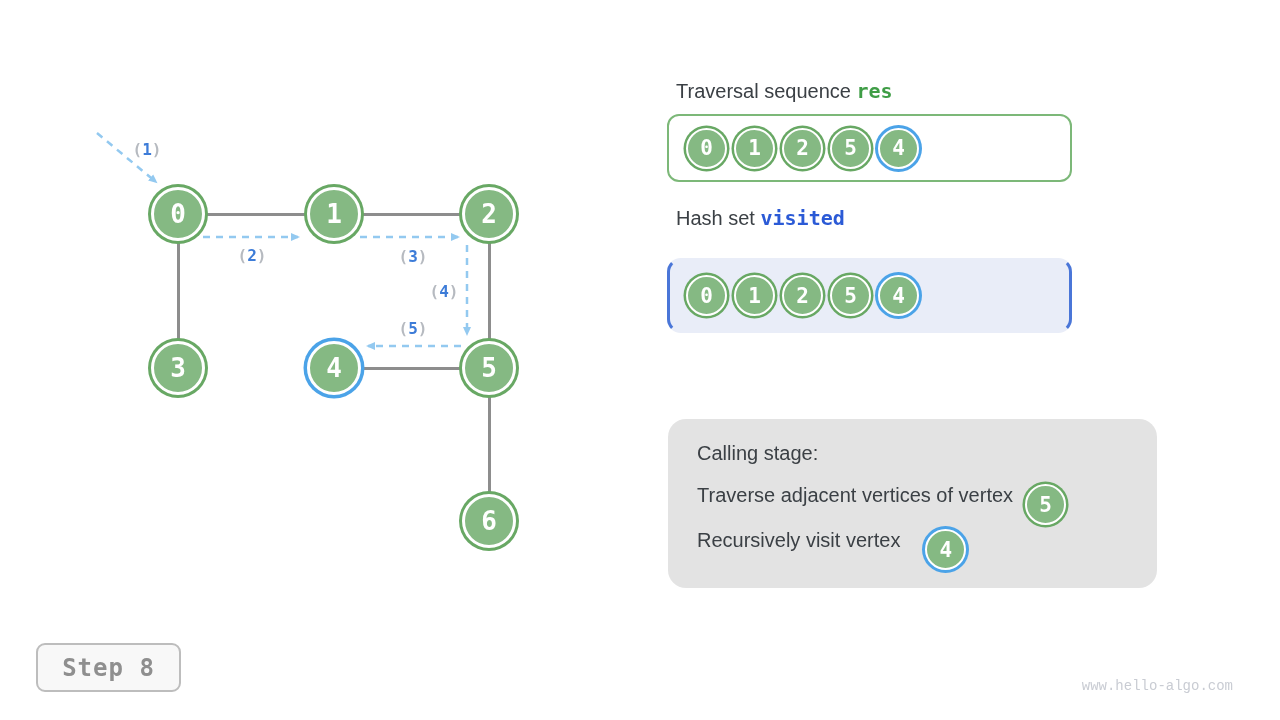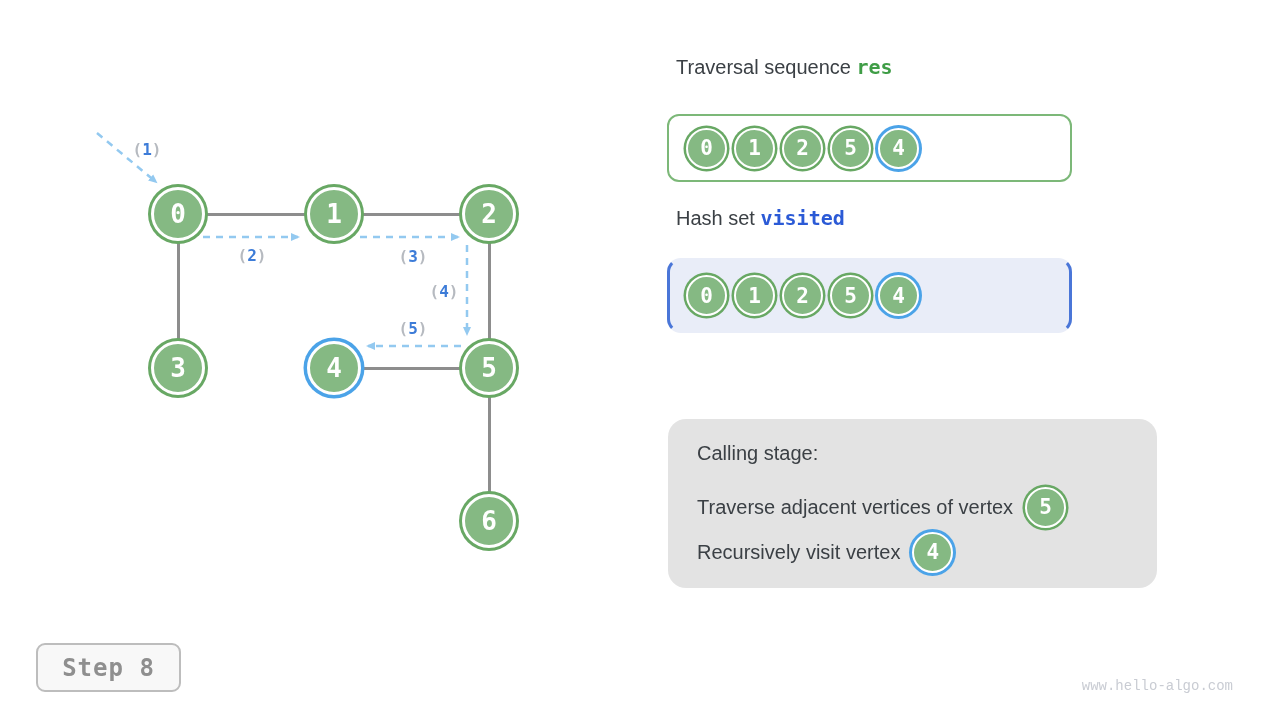--- a/index.html
+++ b/index.html
@@ -57,25 +57,25 @@
         border-left-color:var(--visited-border);
         border-right-color:var(--visited-border);
         border-radius:14px;display:flex;align-items:center;
         padding-left:16px;gap:7px;}
 
   .calling-box{position:absolute;left:668px;top:419px;width:489px;height:169px;
         background:var(--calling-bg);border-radius:18px;}
   .calling-heading{position:absolute;left:29px;top:23px;font-size:20px;
         font-weight:normal;color:var(--text-dark);}
   .calling-row{position:absolute;left:29px;height:46px;display:flex;
-        align-items:center;font-size:20px;color:var(--text-dark);
+        align-items:flex-start;font-size:20px;color:var(--text-dark);
         white-space:nowrap;}
   .calling-row .chip{margin-left:12px;}
   .row1{top:65px;}
-  .row2{top:110px;}
+  .row2{top:110px;gap:13px;}
 
   
   .step-badge{position:absolute;left:36px;top:643px;width:145px;height:49px;
         background:var(--step-bg);border:2px solid var(--step-border);
         border-radius:9px;display:flex;align-items:center;justify-content:center;
         font-family:"DejaVu Sans Mono",monospace;font-size:24px;font-weight:bold;
         letter-spacing:1px;color:var(--step-text);}
   .watermark{position:absolute;right:47px;top:678px;
         font-family:Liberation Mono, monospace;font-size:14px;
         color:var(--watermark-gray);}
@@ -124,21 +124,21 @@
   <path class="dash" d="M467,245 L467,334" marker-end="url(#ah)"></path>
   <path class="dash" d="M461,346 L368,346" marker-end="url(#ah)"></path>
 </svg>
 
 <span class="step-label" style="left:147px;top:149px;"><span>(</span><span class="num">1</span><span>)</span></span>
 <span class="step-label" style="left:252px;top:255px;"><span>(</span><span class="num">2</span><span>)</span></span>
 <span class="step-label" style="left:413px;top:256px;"><span>(</span><span class="num">3</span><span>)</span></span>
 <span class="step-label" style="left:444px;top:291px;"><span>(</span><span class="num">4</span><span>)</span></span>
 <span class="step-label" style="left:413px;top:328px;"><span>(</span><span class="num">5</span><span>)</span></span>
 
-<div class="panel-title" style="left:676px;top:55px;"><span>Traversal sequence </span><span class="code code-res">res</span></div>
+<div class="panel-title" style="left:676px;top:79px;"><span>Traversal sequence </span><span class="code code-res">res</span></div>
 <div class="res-box">
   <div class="chip">
       <span>0</span>
     </div>
   <div class="chip">
       <span>1</span>
     </div>
   <div class="chip">
       <span>2</span>
     </div>

